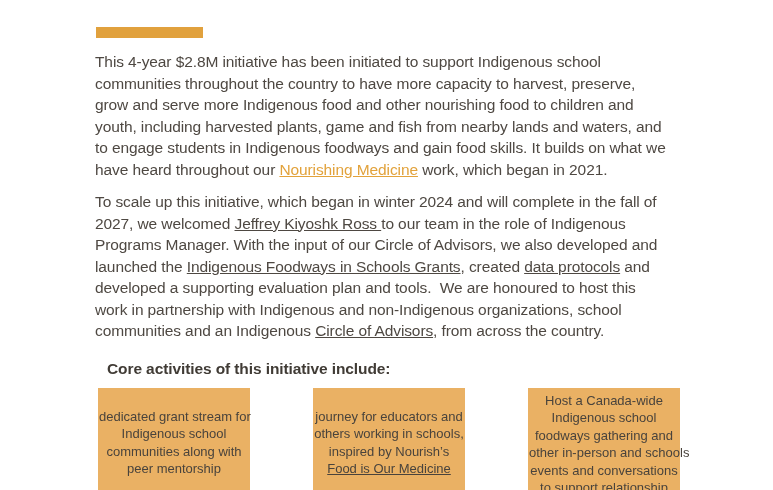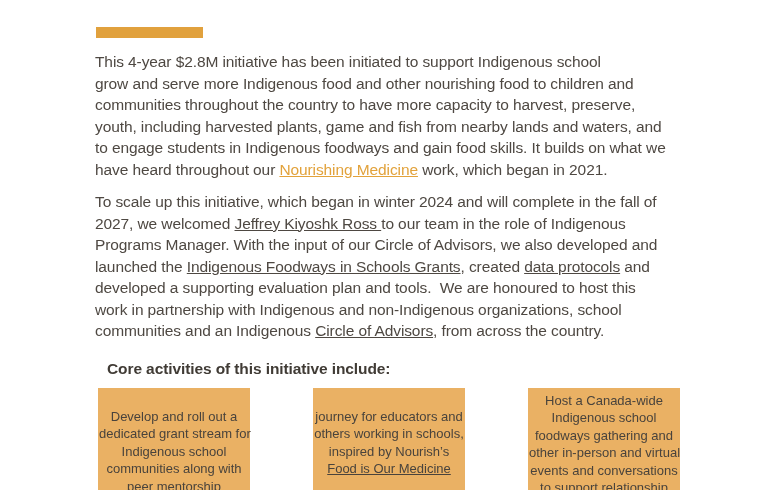--- a/index.html
+++ b/index.html
@@ -67,57 +67,56 @@
 </head>
 <body>
 
 <div class="page">
   <div class="content">
 
     <div class="accent-bar"></div>
 
     <div class="para">
         <div class="tl"><span>This 4-year $2.8M initiative has been initiated to support Indigenous school</span></div>
+        <div class="tl"><span>communities throughout the country to have more capacity to harvest, preserve,</span></div>
         <div class="tl"><span>grow and serve more Indigenous food and other nourishing food to children and</span></div>
-        <div class="tl"><span>communities throughout the country to have more capacity to harvest, preserve,</span></div>
         <div class="tl"><span>youth, including harvested plants, game and fish from nearby lands and waters, and</span></div>
         <div class="tl"><span>to engage students in Indigenous foodways and gain food skills. It builds on what we</span></div>
         <div class="tl"><span>have heard throughout our </span><a class="lnk orange">Nourishing Medicine</a><span> work, which began in 2021.</span></div>
       </div>
 
     <div class="para p2">
         <div class="tl"><span>To scale up this initiative, which began in winter 2024 and will complete in the fall of</span></div>
         <div class="tl"><span>2027, we welcomed </span><a class="lnk dark">Jeffrey Kiyoshk Ross </a><span>to our team in the role of Indigenous</span></div>
         <div class="tl"><span>Programs Manager. With the input of our Circle of Advisors, we also developed and</span></div>
         <div class="tl"><span>launched the </span><a class="lnk dark">Indigenous Foodways in Schools Grants</a><span>, created </span><a class="lnk dark">data protocols</a><span> and</span></div>
         <div class="tl"><span>developed a supporting evaluation plan and tools.  We are honoured to host this</span></div>
         <div class="tl"><span>work in partnership with Indigenous and non-Indigenous organizations, school</span></div>
         <div class="tl"><span>communities and an Indigenous </span><a class="lnk dark">Circle of Advisors</a><span>, from across the country.</span></div>
       </div>
 
     <h2 class="heading">Core activities of this initiative include:</h2>
 
     <div class="cards">
       <div class="card">
-          <div class="tl"><span>Develop and roll out a</span></div>
           <div class="tl"><span>dedicated grant stream for</span></div>
           <div class="tl"><span>Indigenous school</span></div>
           <div class="tl"><span>communities along with</span></div>
           <div class="tl"><span>peer mentorship</span></div>
         </div>
       <div class="card">
           <div class="tl"><span>journey for educators and</span></div>
           <div class="tl"><span>others working in schools,</span></div>
           <div class="tl"><span>inspired by Nourish’s</span></div>
           <div class="tl"><a class="lnk dark">Food is Our Medicine</a></div>
         </div>
       <div class="card tight">
           <div class="tl"><span>Host a Canada-wide</span></div>
           <div class="tl"><span>Indigenous school</span></div>
           <div class="tl"><span>foodways gathering and</span></div>
-          <div class="tl"><span>other in-person and virtual</span></div>
+          <div class="tl"><span>other in-person and schools</span></div>
           <div class="tl"><span>events and conversations</span></div>
           <div class="tl"><span>to support relationship</span></div>
         </div>
     </div>
 
   </div>
 </div>
 
 </body></html>

